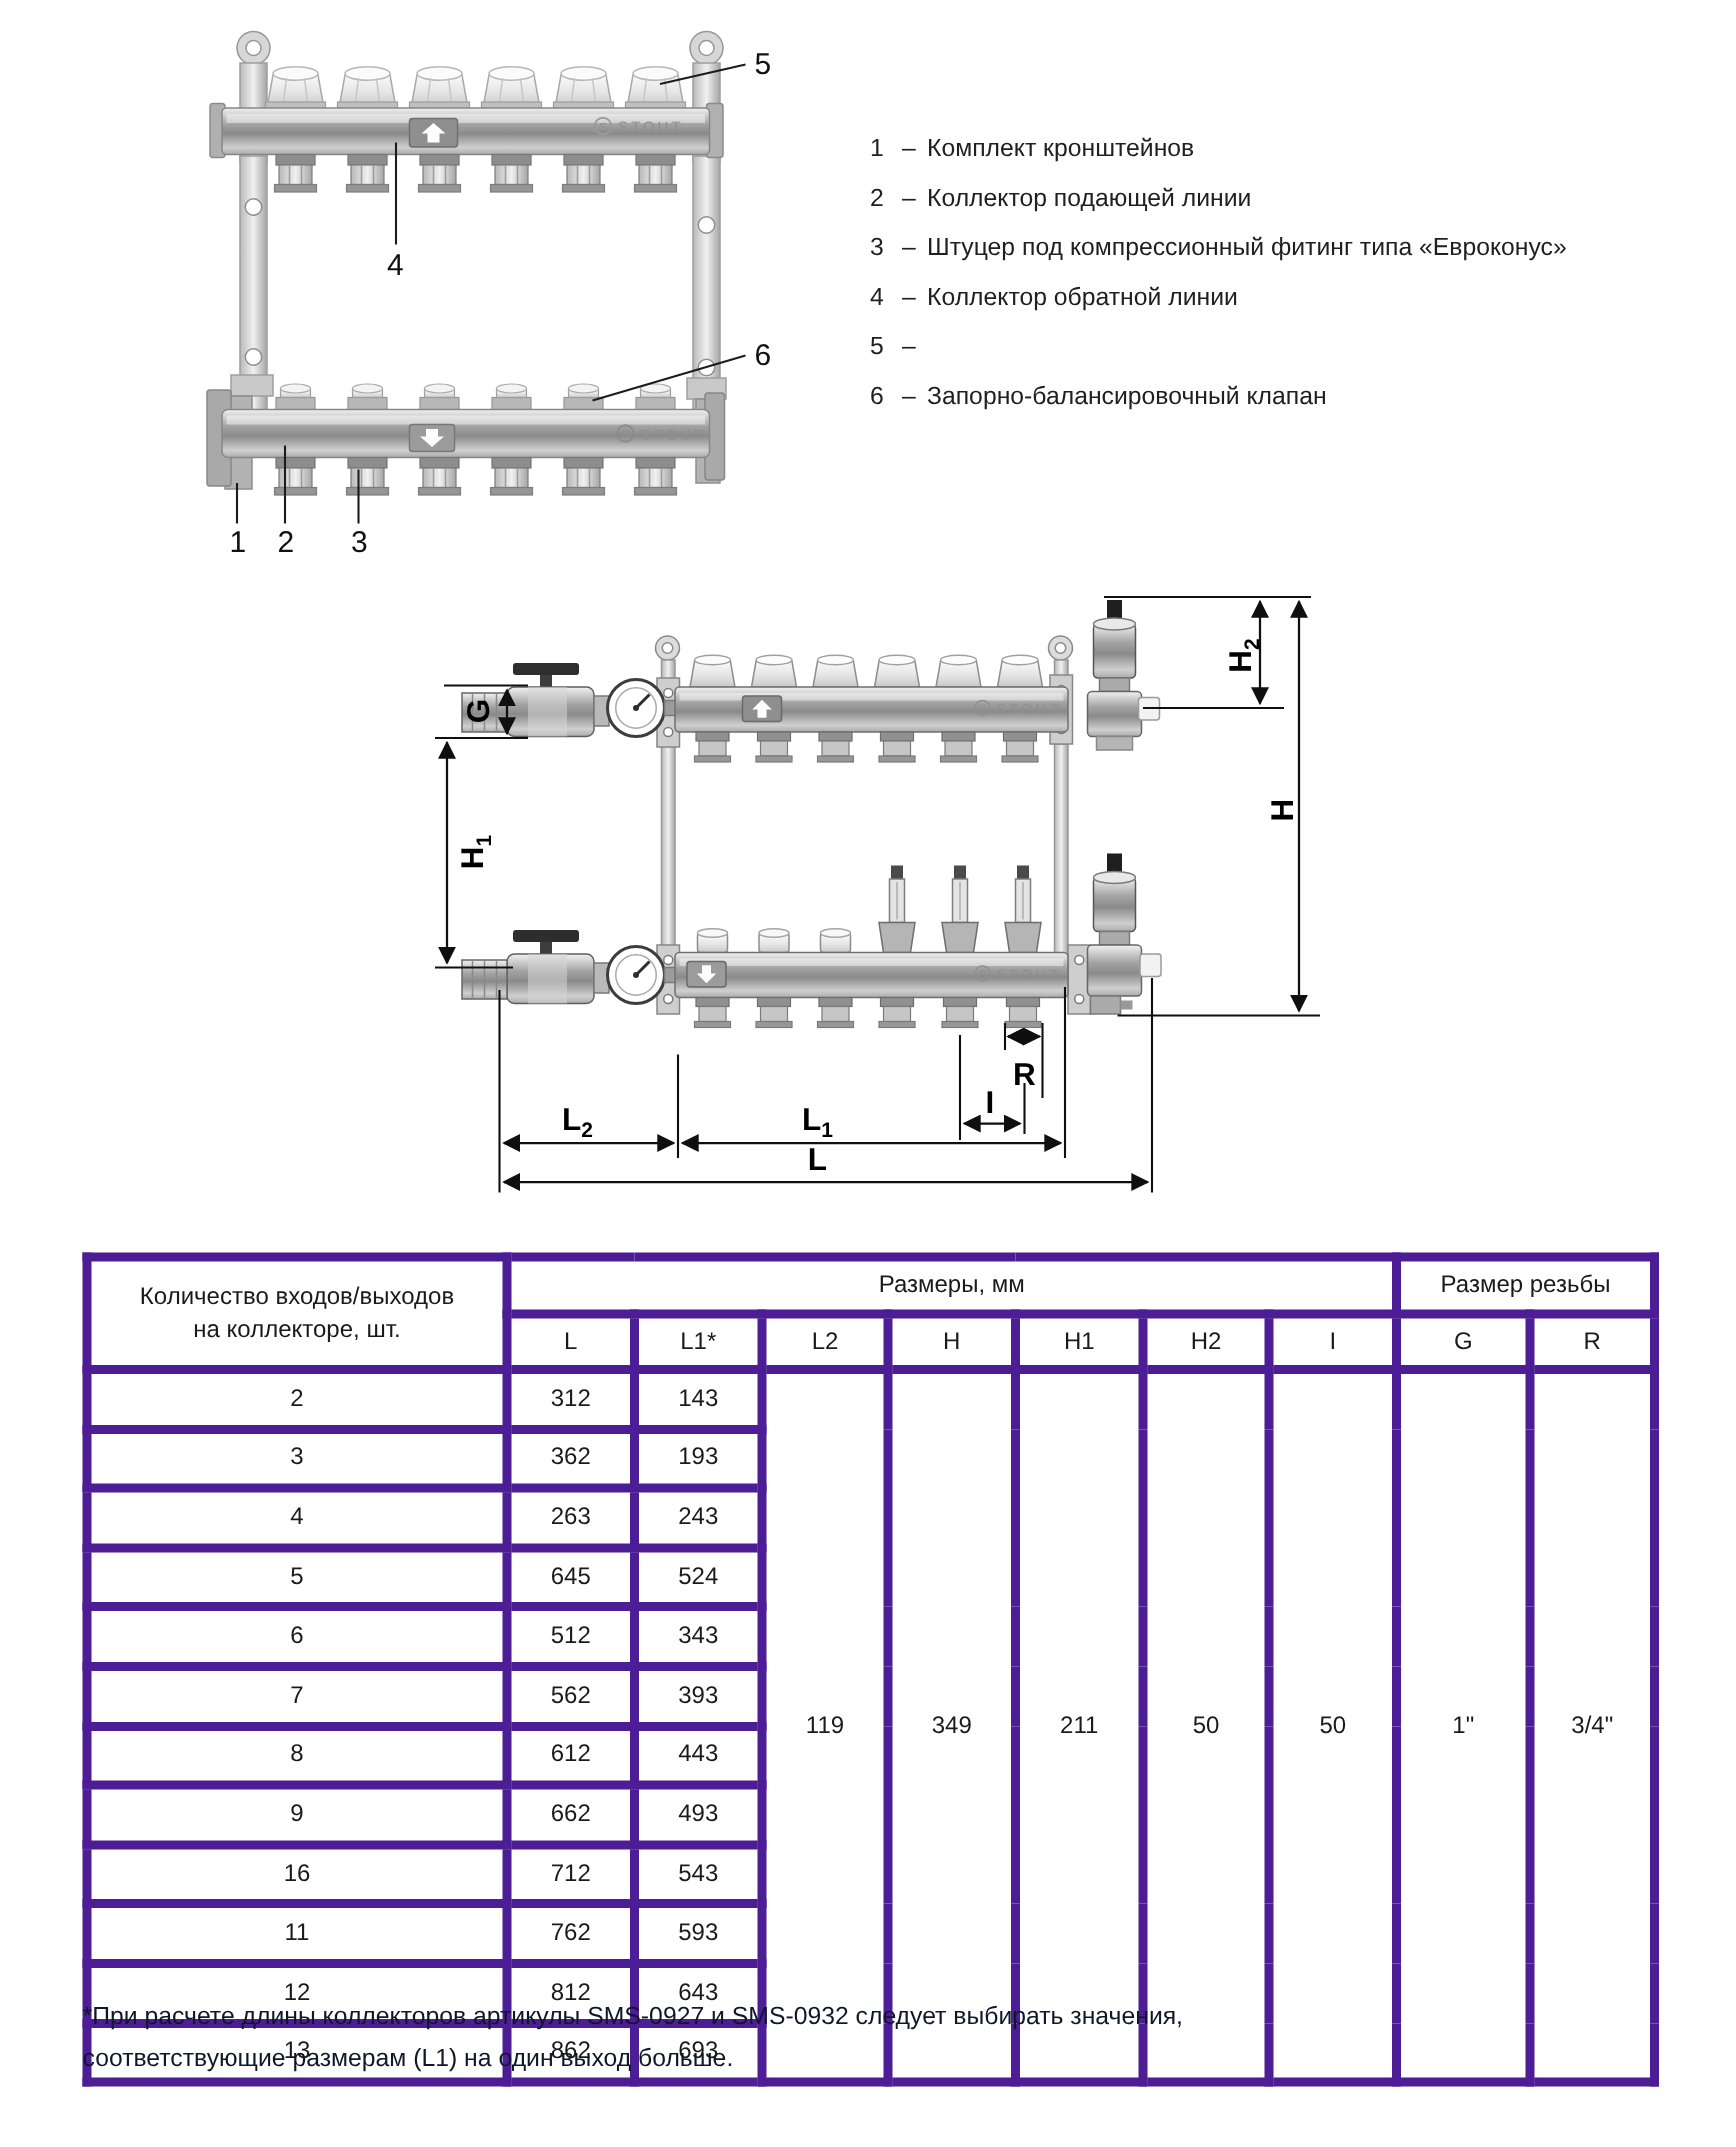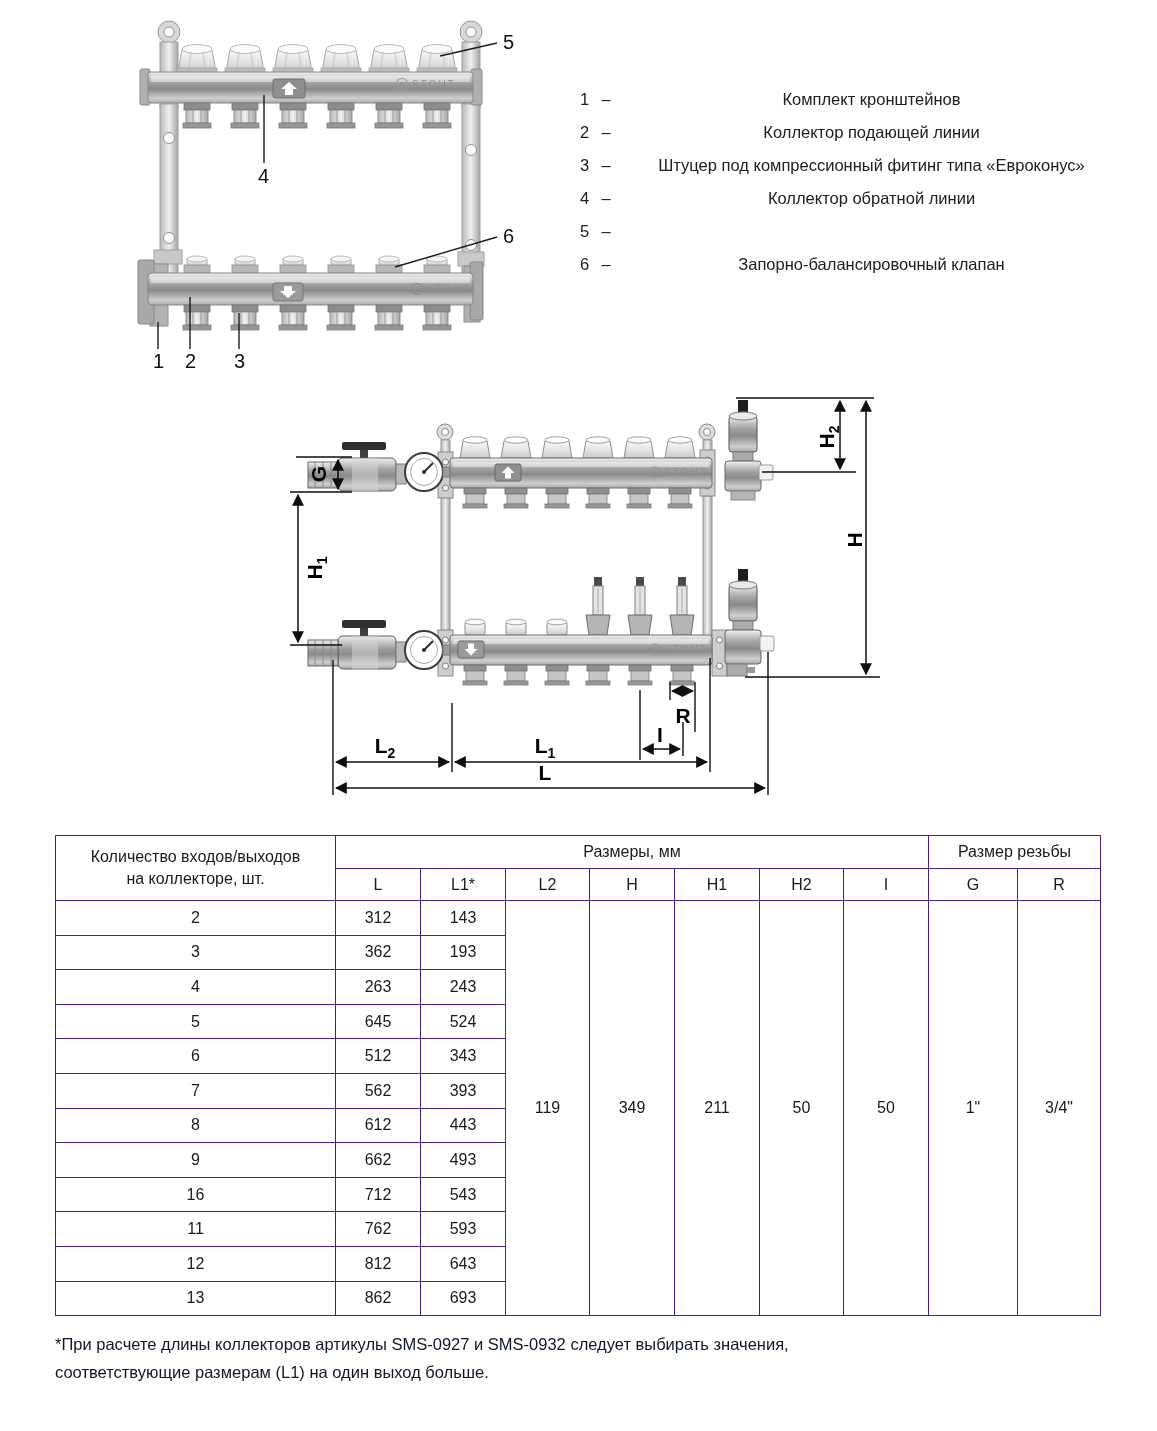--- a/index.html
+++ b/index.html
@@ -7,26 +7,26 @@
         font-family:"Liberation Sans","DejaVu Sans",sans-serif;color:#1c1c1c;overflow:hidden;}
   svg{position:absolute;display:block;}
   #photo-svg{left:0;top:0;}
   #drawing-svg{left:280px;top:388px;}
 
   
   .legend{position:absolute;left:580px;top:90px;width:545px;}
   .legend-row{display:flex;align-items:baseline;height:33px;font-size:16.5px;color:#202020;}
   .legend-num{width:14px;text-align:left;}
   .legend-dash{width:24px;text-align:center;}
-  .legend-text{flex:1;text-align:center;}
+  .legend-text{flex:1;}
 
   
   .spec-table{position:absolute;left:55px;top:835px;border-collapse:collapse;table-layout:fixed;
               font-size:16px;color:#1a1a1a;}
-  .spec-table th,.spec-table td{border:1px solid #4c1d95;text-align:center;vertical-align:middle;
+  .spec-table th,.spec-table td{border:6px solid #4c1d95;text-align:center;vertical-align:middle;
               font-weight:400;padding:0 4px;overflow:hidden;}
   .spec-table thead tr.group-row th{height:32px;}
   .spec-table thead tr.sub-row th{height:31px;}
   .spec-table tbody td{height:33.6px;}
   .col1-header div{line-height:22px;}
 
   
   .footnote{position:absolute;left:55px;top:1330px;width:840px;font-size:16.5px;
             line-height:28px;color:#0f172a;}
 

